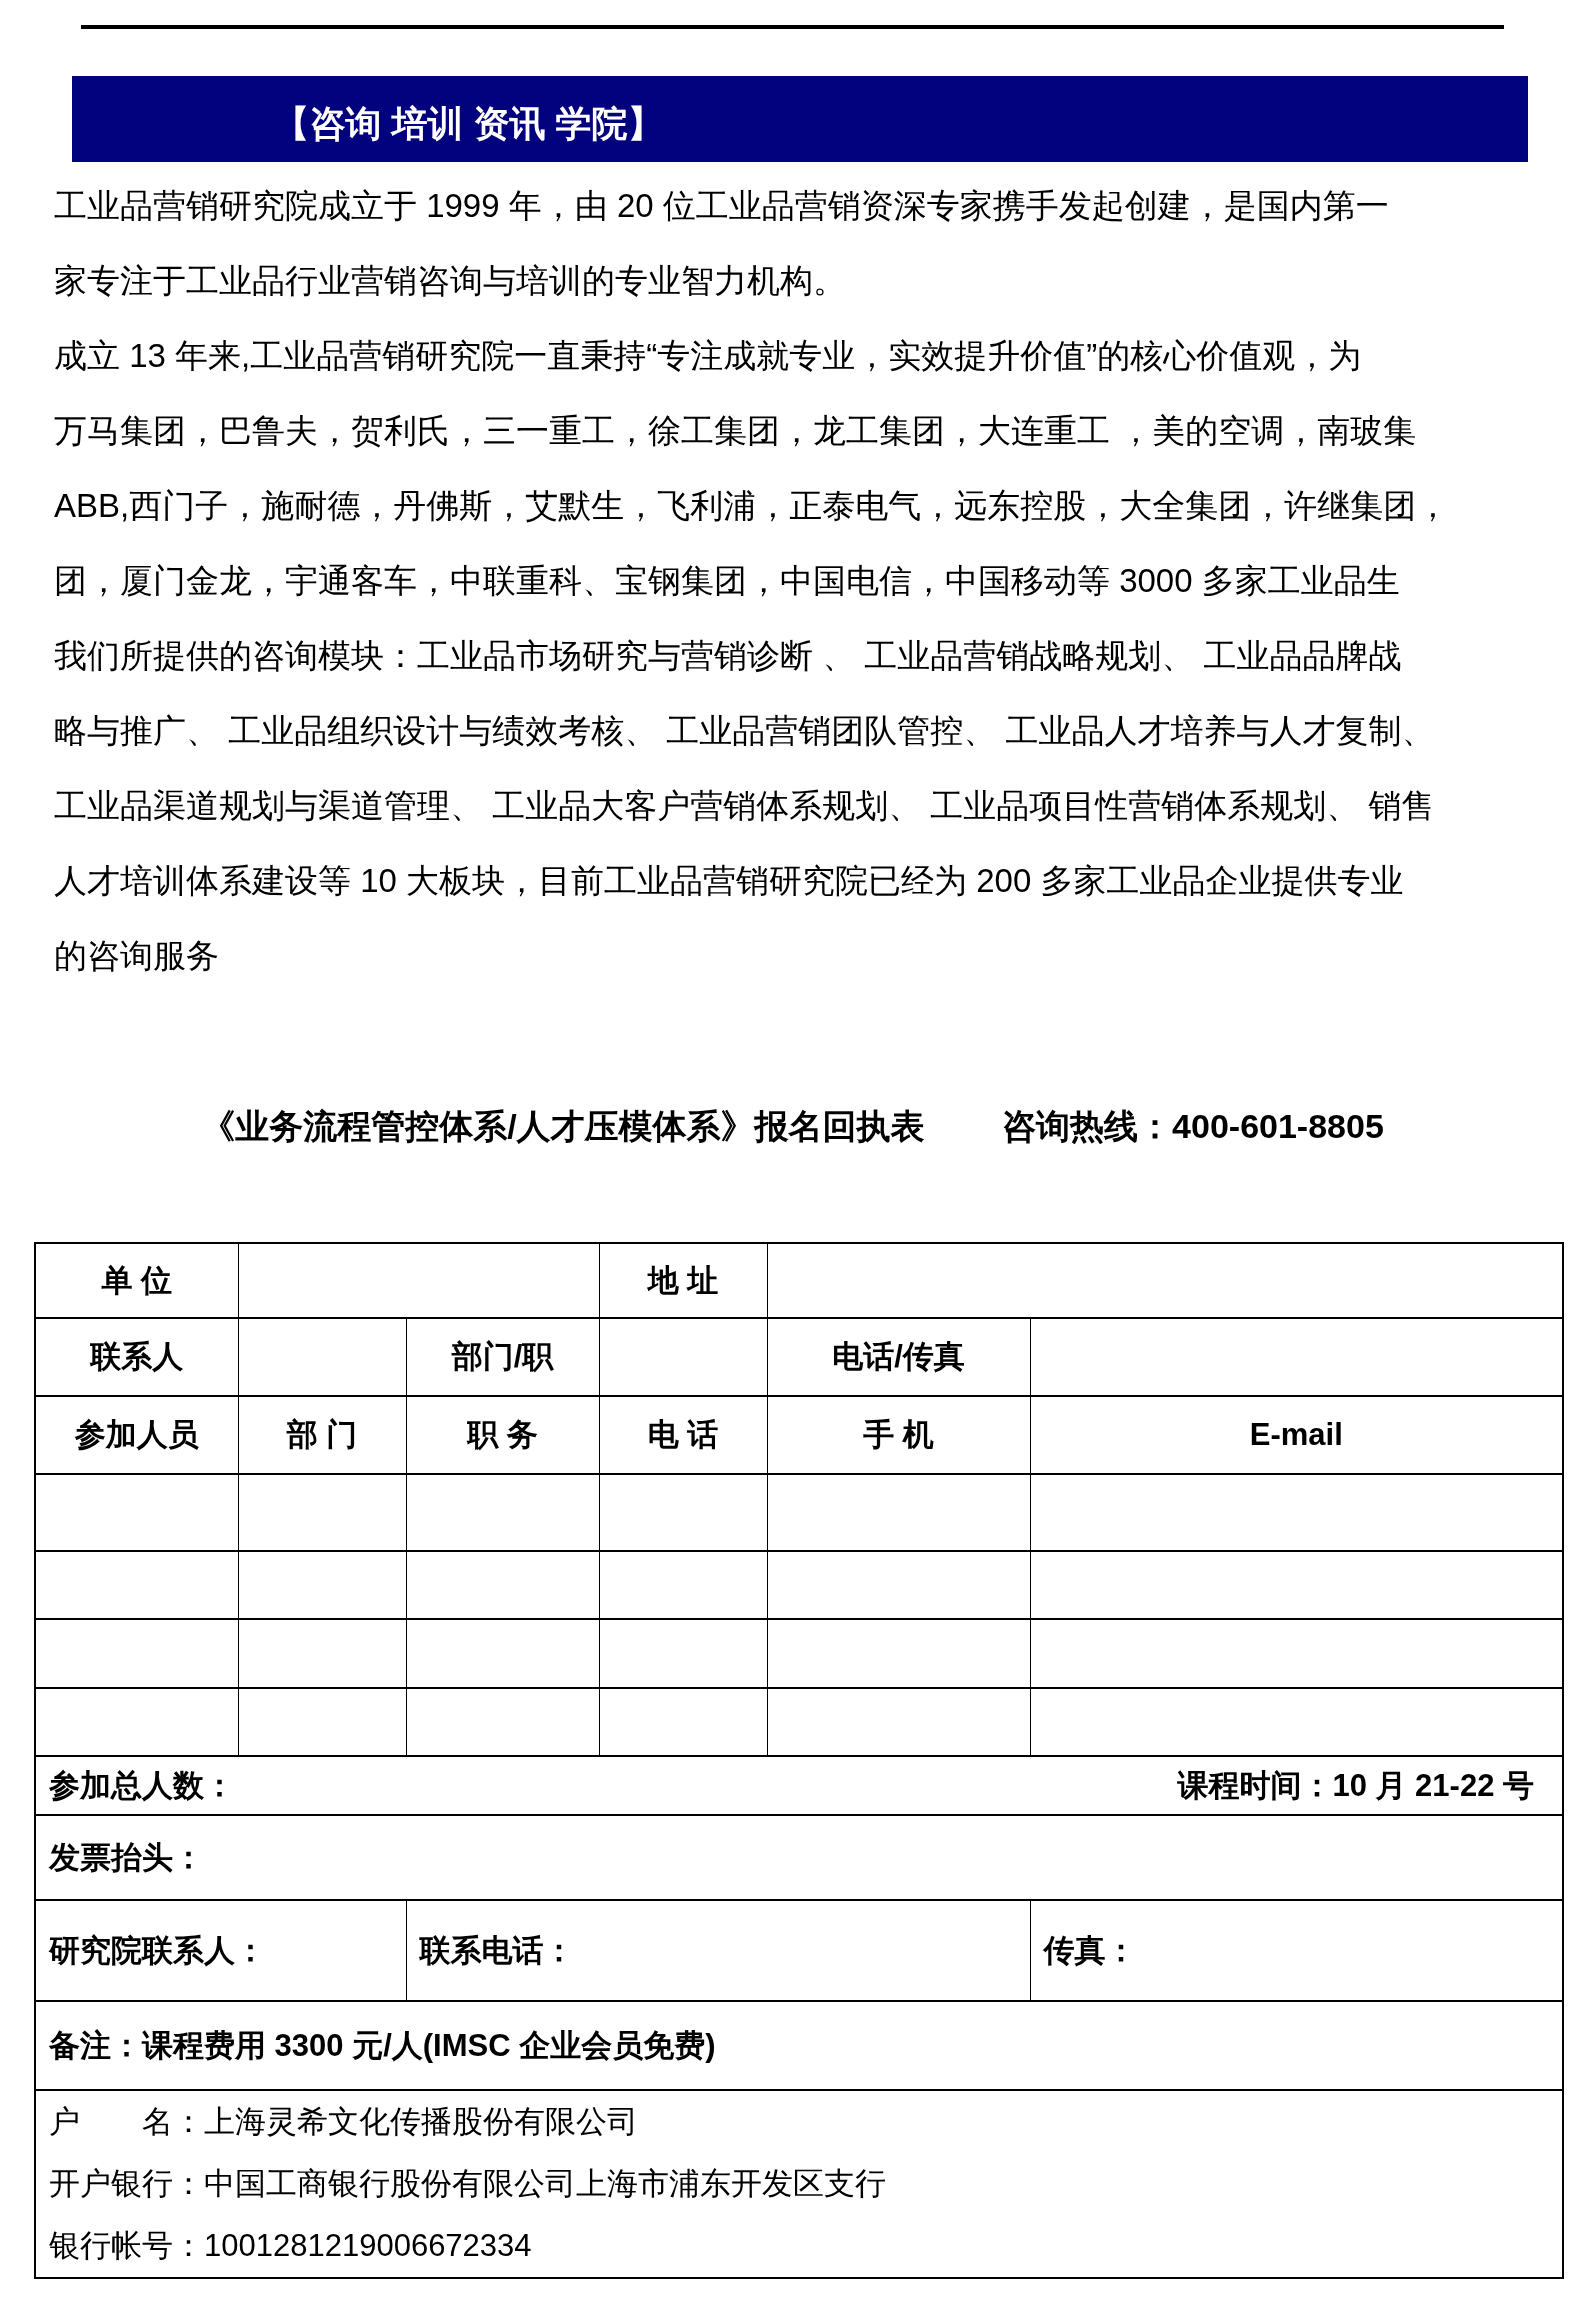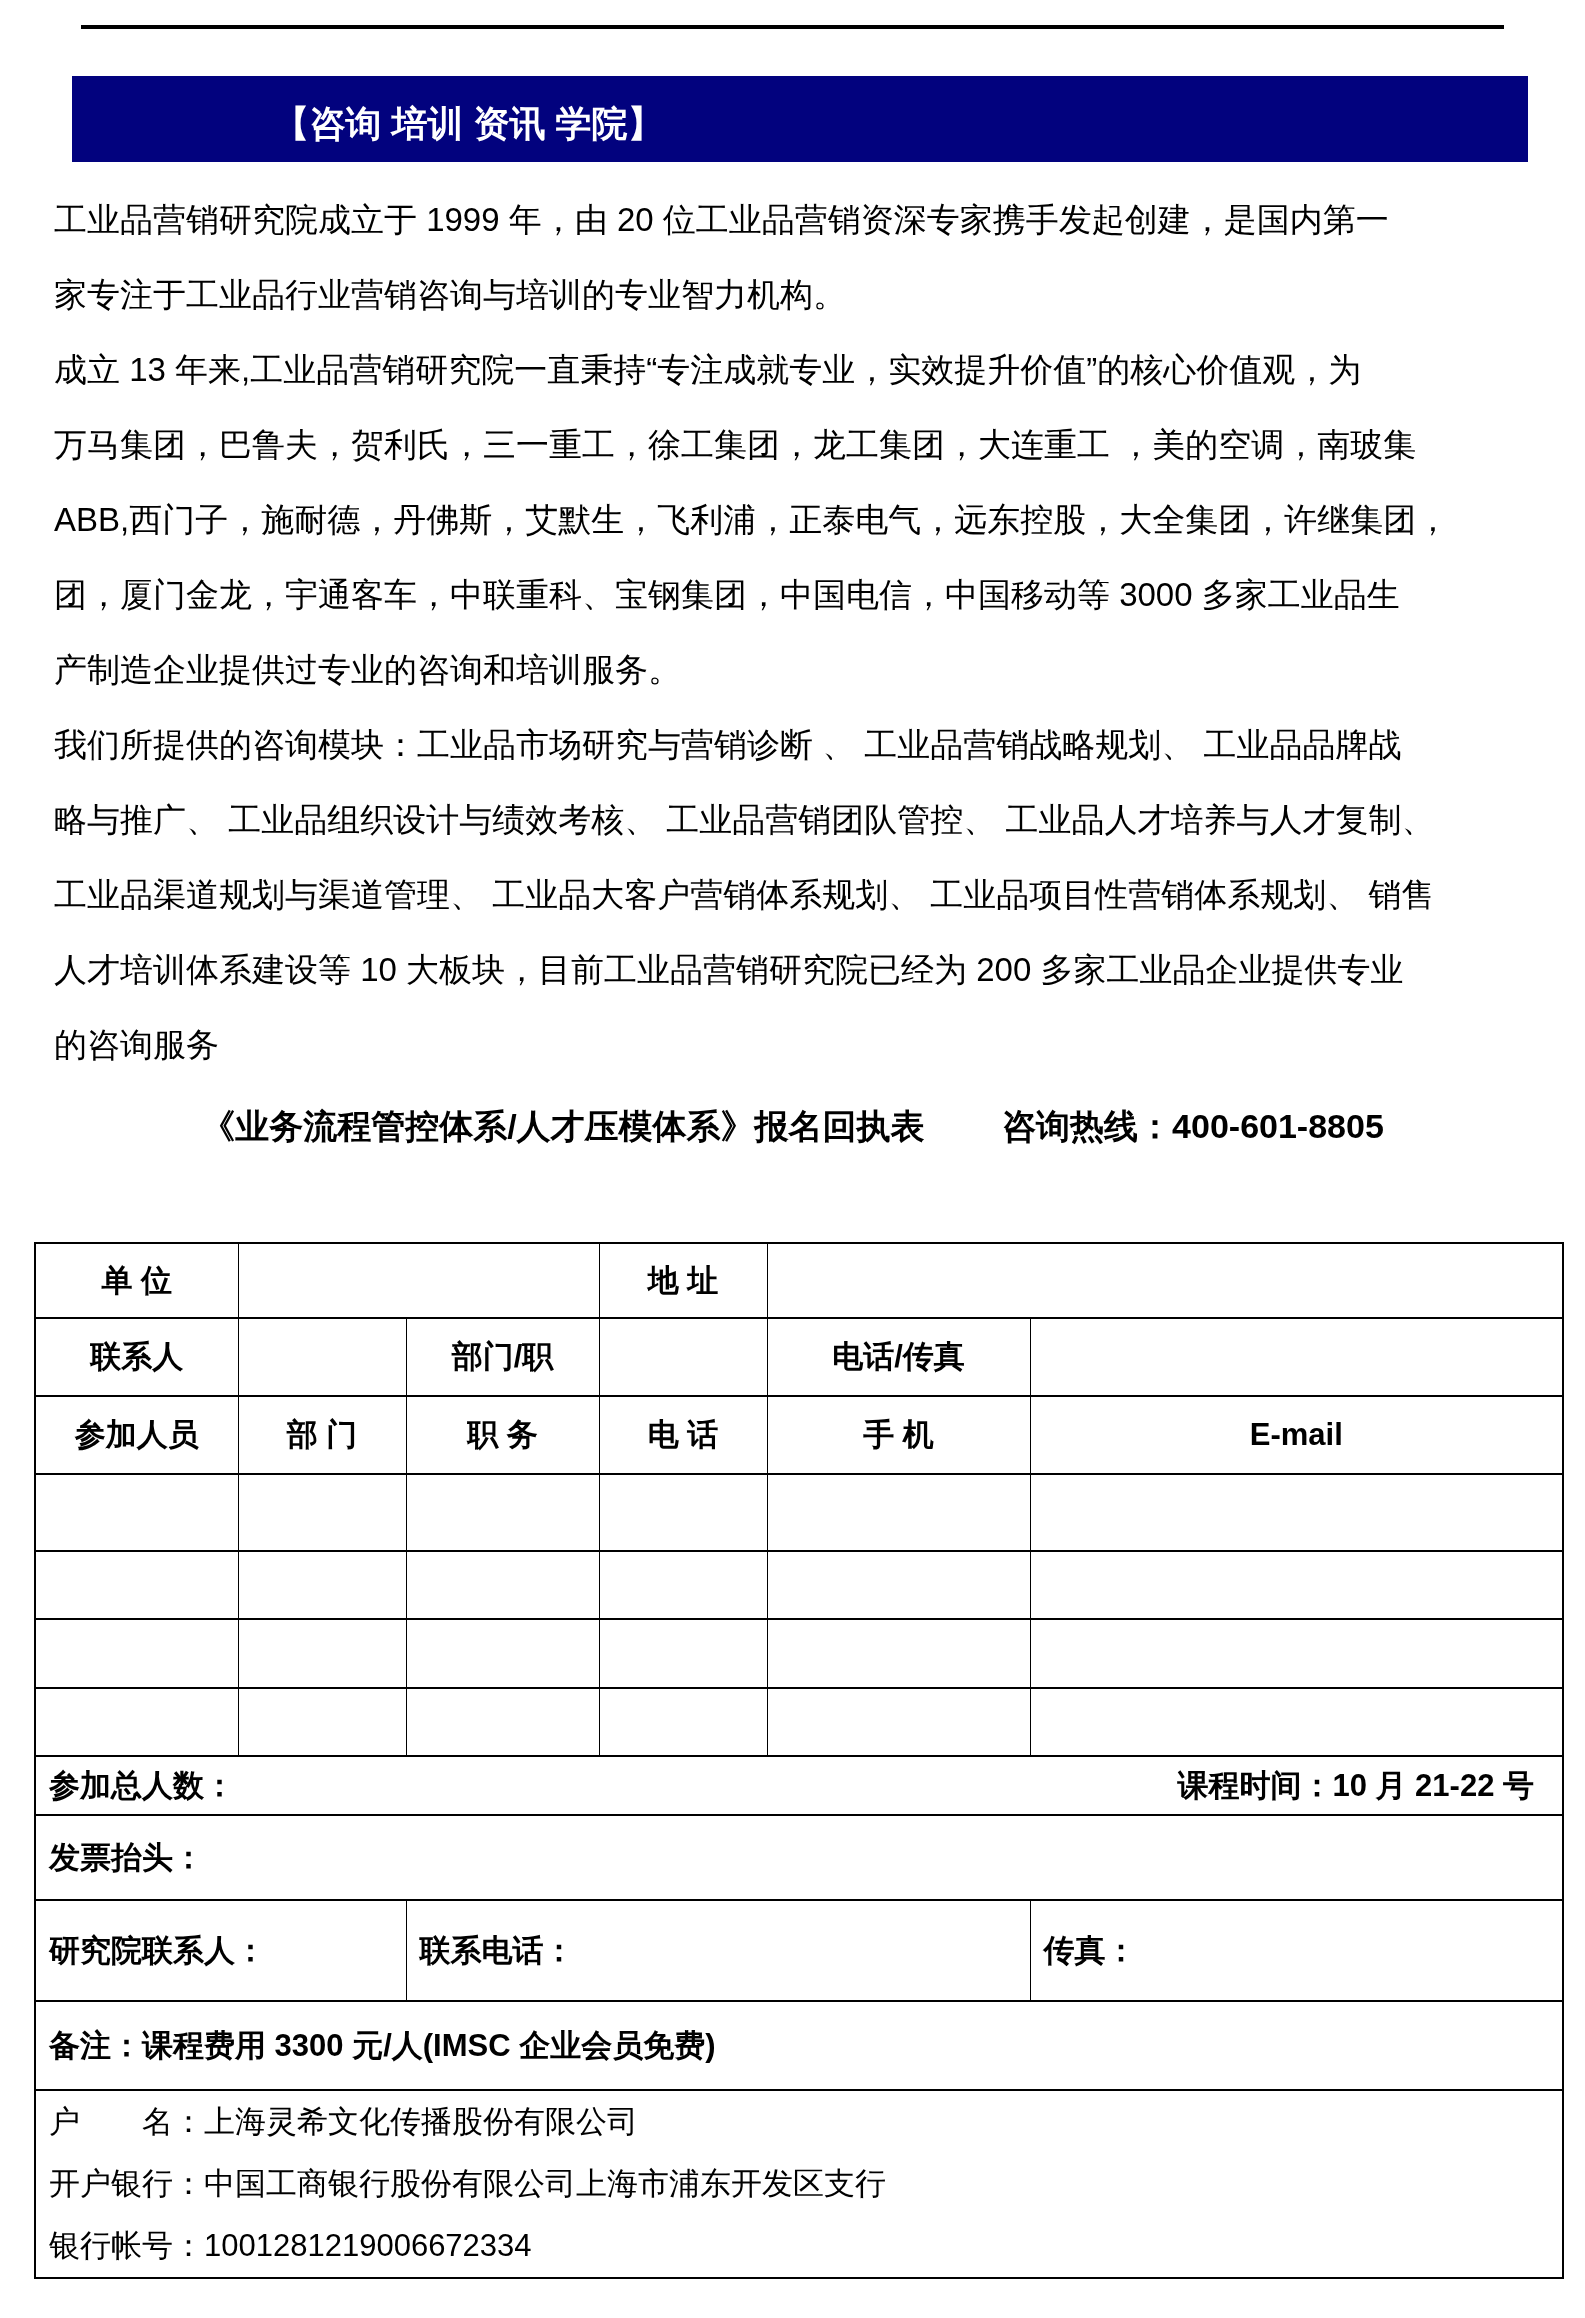--- a/index.html
+++ b/index.html
@@ -29,21 +29,21 @@
     font-weight: bold;
     font-size: 36px;
     display: flex;
     align-items: center;
     padding: 11.4px 0 0 6.5px;
     white-space: nowrap;
   }
   .header-bar .services { margin-left: 195px; }
   .intro {
     position: absolute;
-    left: 54px; top: 182px;
+    left: 54px; top: 168px;
     width: 1472px;
     font-size: 33px;
   }
   .intro .line {
     height: 75px;
     line-height: 75px;
     white-space: nowrap;
   }
   .form-title {
     position: absolute;
@@ -125,21 +125,20 @@
     <span class="services">【咨询  培训  资讯  学院】</span>
   </div>
 
   <div class="intro">
     <div class="line">工业品营销研究院成立于 1999 年，由 20 位工业品营销资深专家携手发起创建，是国内第一</div>
     <div class="line">家专注于工业品行业营销咨询与培训的专业智力机构。</div>
     <div class="line">成立 13 年来,工业品营销研究院一直秉持“专注成就专业，实效提升价值”的核心价值观，为</div>
     <div class="line">万马集团，巴鲁夫，贺利氏，三一重工，徐工集团，龙工集团，大连重工 ，美的空调，南玻集</div>
     <div class="line">ABB,西门子，施耐德，丹佛斯，艾默生，飞利浦，正泰电气，远东控股，大全集团，许继集团，</div>
     <div class="line">团，厦门金龙，宇通客车，中联重科、宝钢集团，中国电信，中国移动等 3000 多家工业品生</div>
-    <div class="line">产制造企业提供过专业的咨询和培训服务。</div>
     <div class="line">我们所提供的咨询模块：工业品市场研究与营销诊断 、 工业品营销战略规划、 工业品品牌战</div>
     <div class="line">略与推广、 工业品组织设计与绩效考核、 工业品营销团队管控、 工业品人才培养与人才复制、</div>
     <div class="line">工业品渠道规划与渠道管理、 工业品大客户营销体系规划、 工业品项目性营销体系规划、 销售</div>
     <div class="line">人才培训体系建设等 10 大板块，目前工业品营销研究院已经为 200 多家工业品企业提供专业</div>
     <div class="line">的咨询服务</div>
   </div>
 
   <div class="form-title">
     <span>《业务流程管控体系/人才压模体系》报名回执表</span>
     <span class="hotline">咨询热线：400-601-8805</span>

